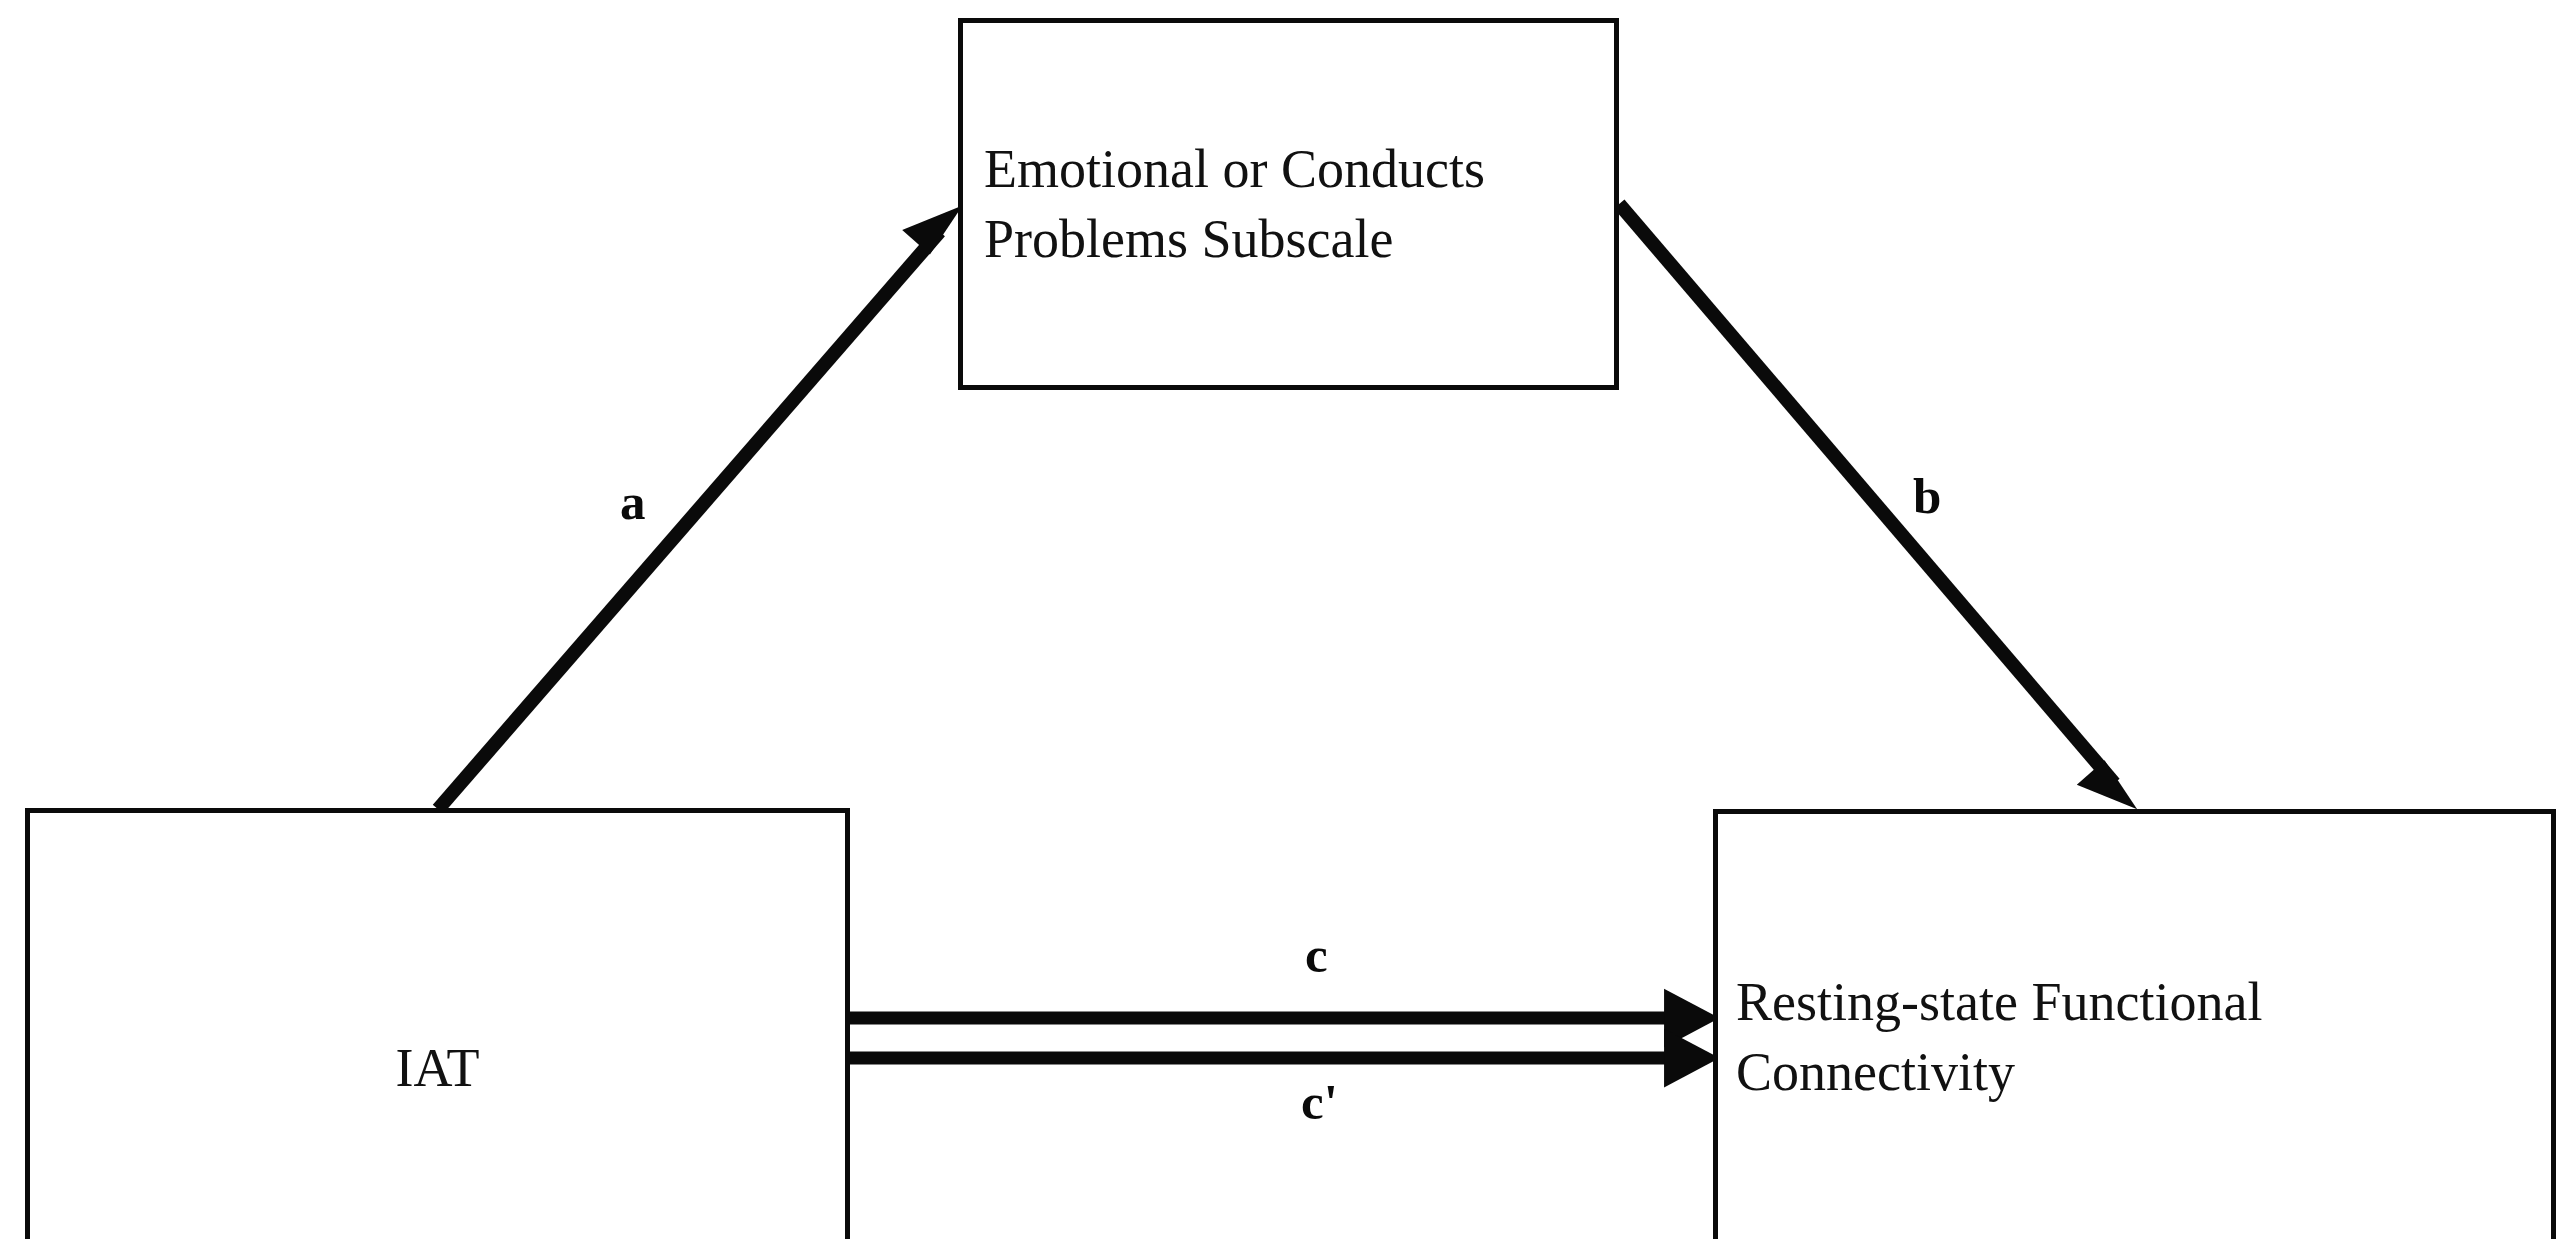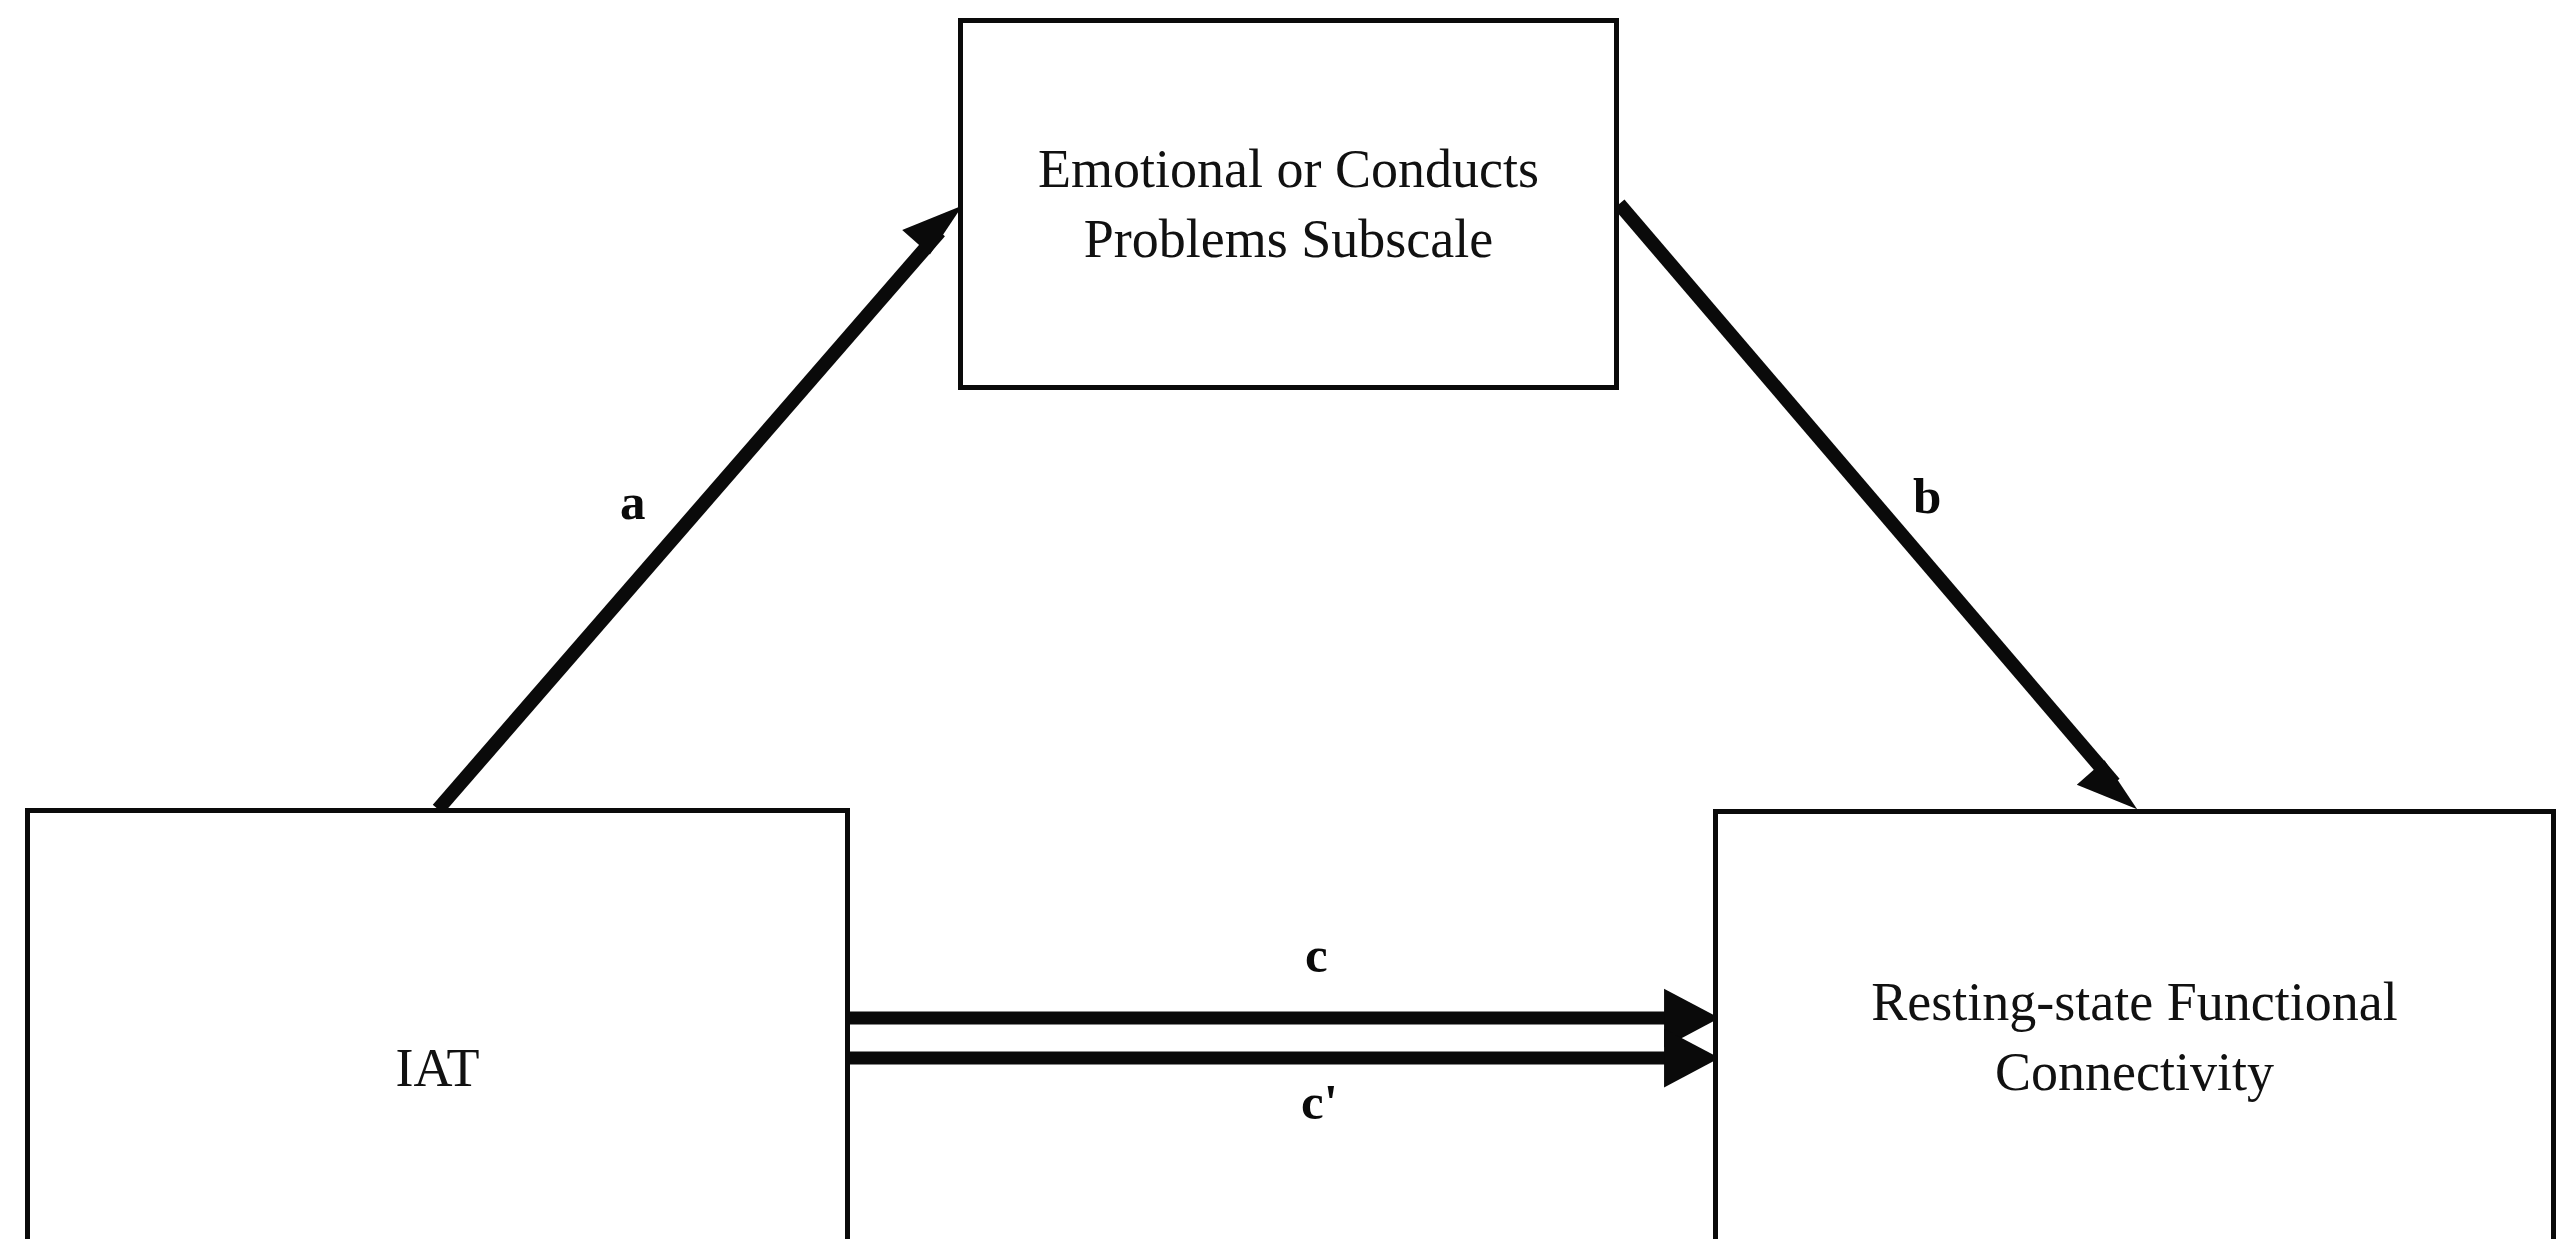--- a/index.html
+++ b/index.html
@@ -25,21 +25,20 @@
     pointer-events: none;
   }
   .node-box {
     position: absolute;
     box-sizing: border-box;
     background: #ffffff;
     border: 5.7px solid #0a0a0a;
     display: flex;
     align-items: center;
     justify-content: center;
-    text-align: center;
     color: #111111;
     font-family: "Liberation Serif", "DejaVu Serif", serif;
     font-weight: 400;
     line-height: 1.30;
   }
   #node-mediator {
     left: 958px;
     top: 18px;
     width: 661px;
     height: 372px;

